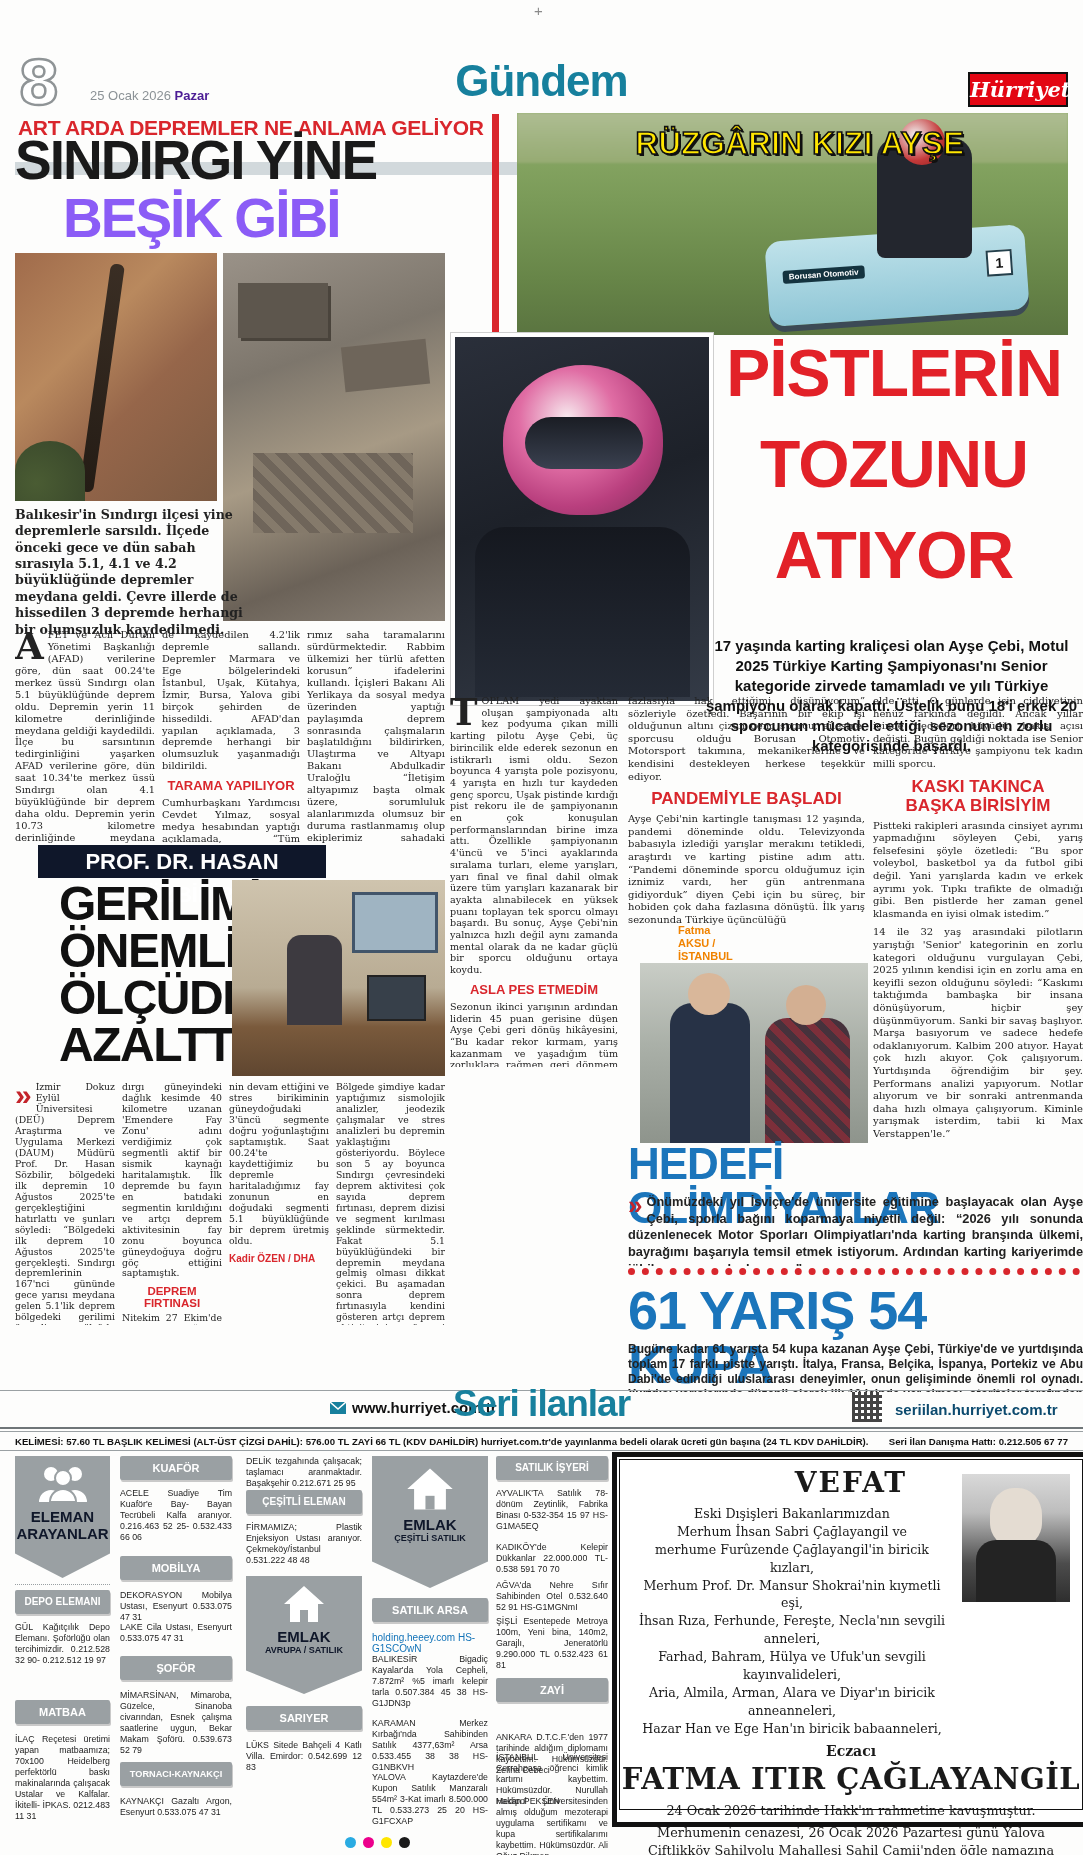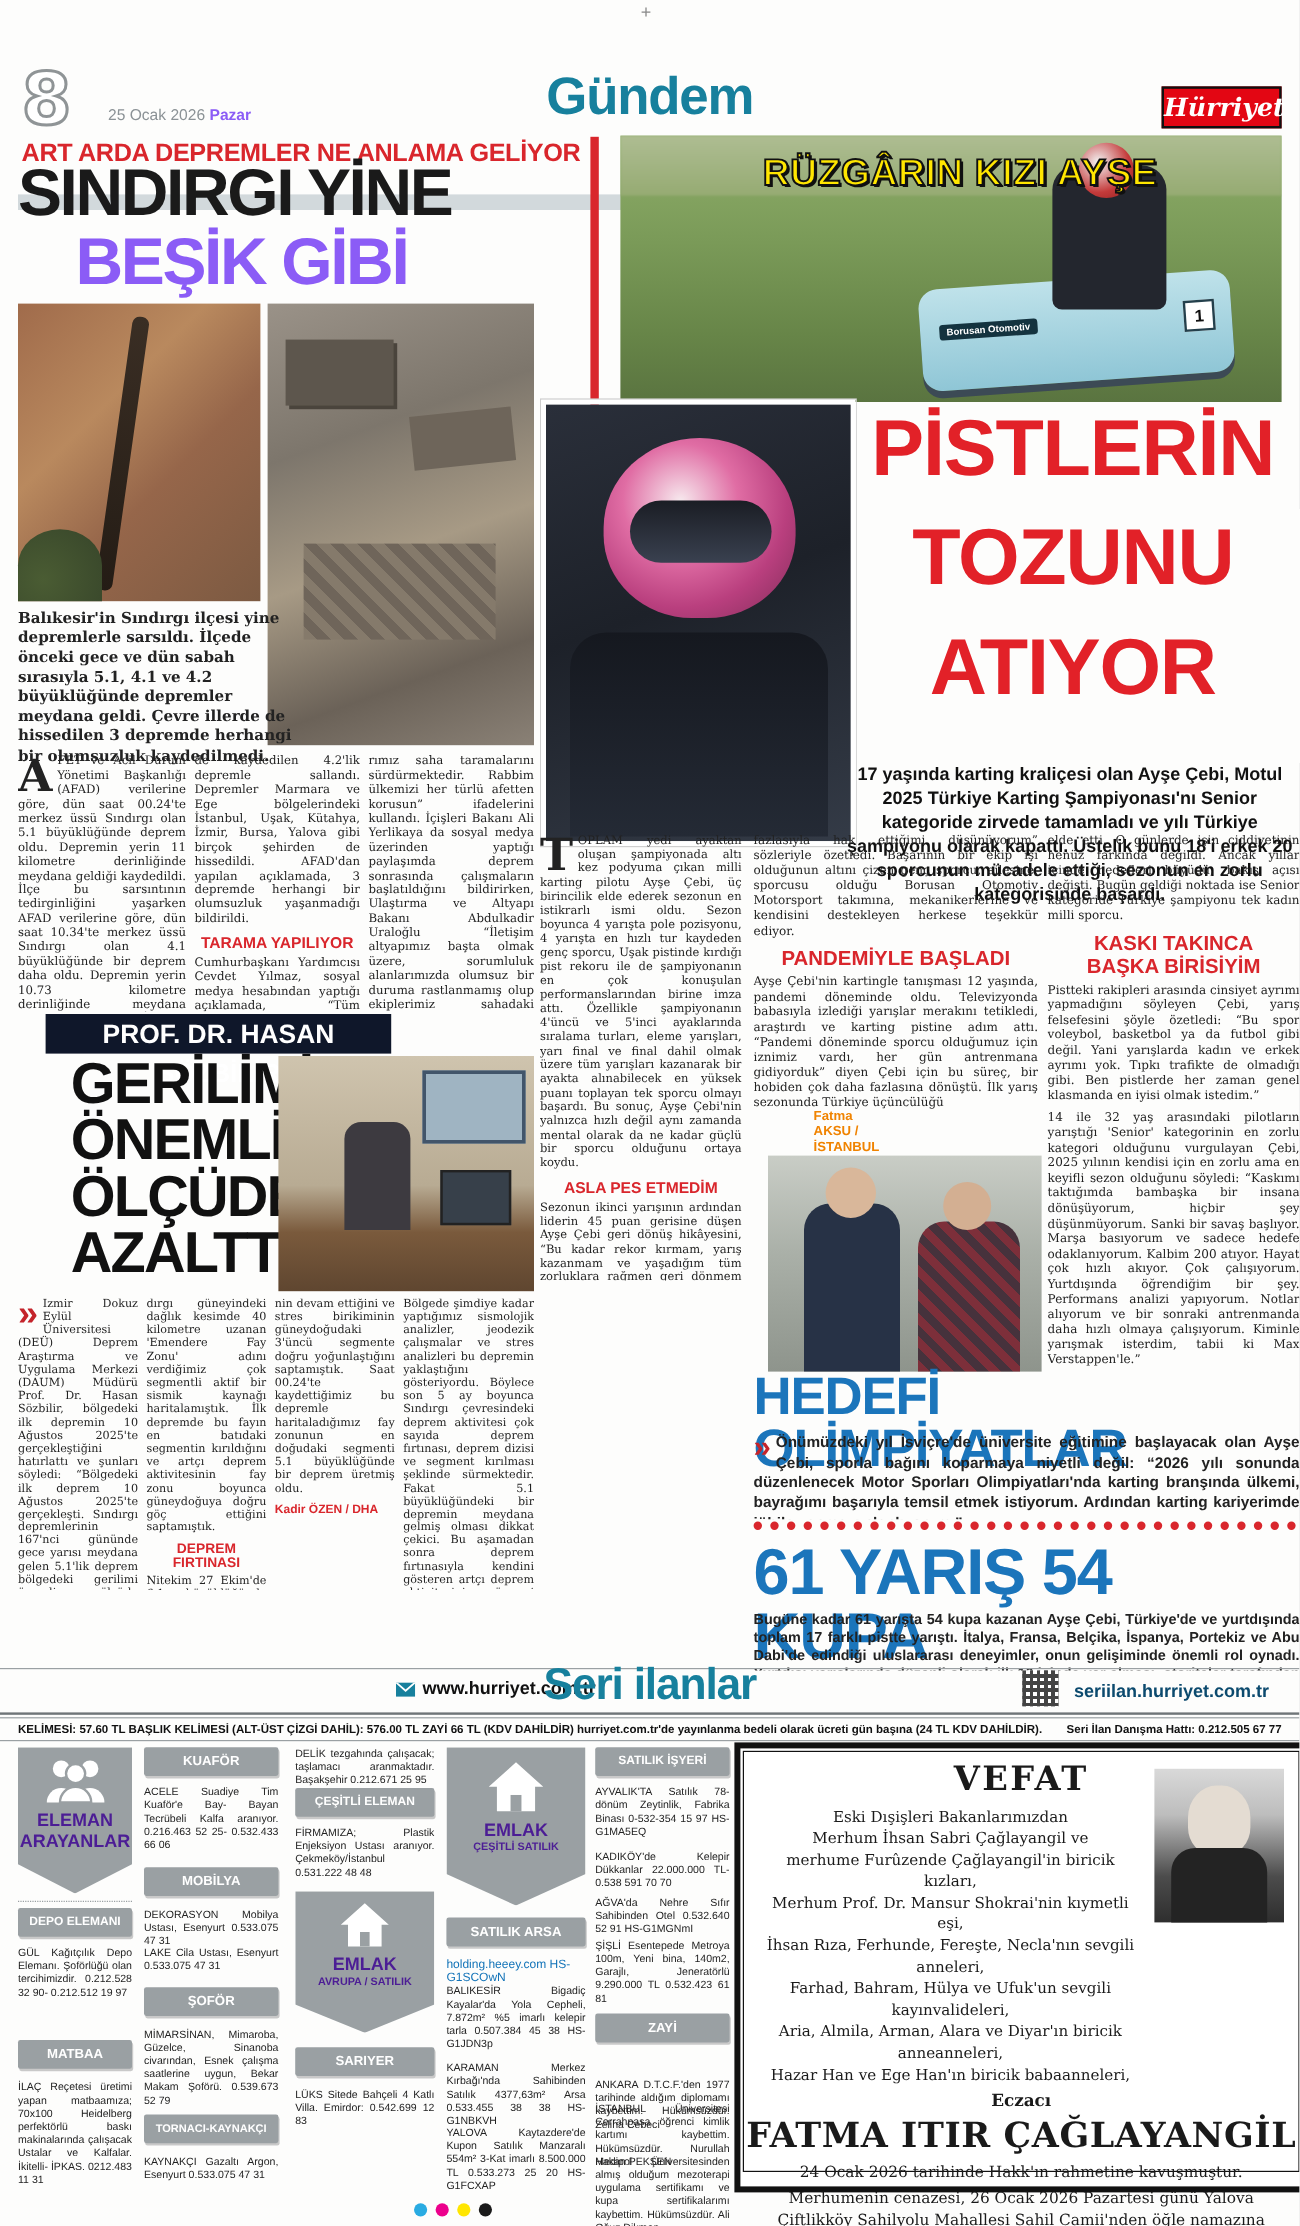--- a/index.html
+++ b/index.html
@@ -6,21 +6,21 @@
   .page{position:relative;width:1083px;height:1855px;background:#fdfdfc;margin:0 auto;
         font-family:"Liberation Sans",sans-serif;color:#1a1a1a;overflow:hidden;}
   .abs{position:absolute;}
   .just{text-align:justify;}
   .clip{overflow:hidden;}
   p{margin:0 0 6px 0;}
   
   .pagenum{font-family:"DejaVu Sans",sans-serif;font-size:60px;font-weight:bold;color:#fff;
            -webkit-text-stroke:2.5px #8f9496;letter-spacing:-2px;}
   .datebar{font-size:13px;color:#8b9296;}
-  .datebar b{color:#8b5cf6;}
+  .datebar b{color:#4c1d95;}
   .section-title{font-size:44px;font-weight:bold;color:#17809d;letter-spacing:-1px;}
   .brandbox{background:#e30613;border:2px solid #101010;color:#fff;text-align:center;
             font-family:"DejaVu Serif",serif;font-style:italic;font-weight:bold;font-size:21px;line-height:31px;}
   .grayband{background:#d2d9dc;}
   
   .kicker{color:#d9262c;font-weight:800;font-size:21px;letter-spacing:-0.3px;}
   .mega{font-weight:900;font-size:55px;letter-spacing:-2px;line-height:0.98;}
   .mega.blue{color:#8b5cf6;margin-left:48px;}
   .intro{font-family:"DejaVu Serif",serif;font-weight:bold;font-size:12.6px;line-height:1.3;color:#222;}
   .body-col{font-family:"DejaVu Serif",serif;font-size:9.8px;line-height:1.22;color:#222;}
@@ -47,21 +47,21 @@
   .seri-site{font-size:15px;font-weight:bold;color:#111;}
   .seri-site.teal{color:#0c4a6e;}
   .rates{font-size:9.6px;font-weight:bold;color:#111;}
   .qr{background-image:repeating-linear-gradient(0deg,#444 0 3px,transparent 3px 6px),
       repeating-linear-gradient(90deg,#444 0 3px,#fff 3px 6px);}
   
   .cl-head{background:#9aa0a3;color:#fff;font-weight:bold;font-size:11px;text-align:center;
            line-height:24px;border-radius:2px;box-shadow:1px 2px 0 #c9c9c9;}
   .cl-ad{font-size:8.8px;line-height:1.25;color:#222;text-align:justify;}
   .cl-sep{border-top:1px dotted #9aa0a3;height:0;}
-  .ribbon{background:#9aa0a3;color:#4c1d95;text-align:center;font-weight:bold;
+  .ribbon{background:#9aa0a3;color:#0f172a;text-align:center;font-weight:bold;
           clip-path:polygon(0 0,100% 0,100% 80%,50% 100%,0 80%);}
   .ribbon .big{font-size:15px;line-height:1.15;}
   .blue-link{color:#1273b8;font-weight:normal;font-size:10px;}
   
   .vefat{border:5px solid #111;background:#fff;}
   .vefat-inner{border:1px solid #111;margin:2px;position:relative;height:349px;font-family:"DejaVu Serif",serif;}
   .vefat-title{font-size:28px;font-weight:bold;letter-spacing:2px;text-align:center;}
   .vefat-lines{font-size:12.6px;line-height:1.42;text-align:center;color:#1a1a1a;white-space:pre-line;}
   .vefat-name{font-size:29px;font-weight:bold;text-align:center;letter-spacing:0.5px;}
   .vefat-par{font-size:12.8px;text-align:center;line-height:1.35;}

